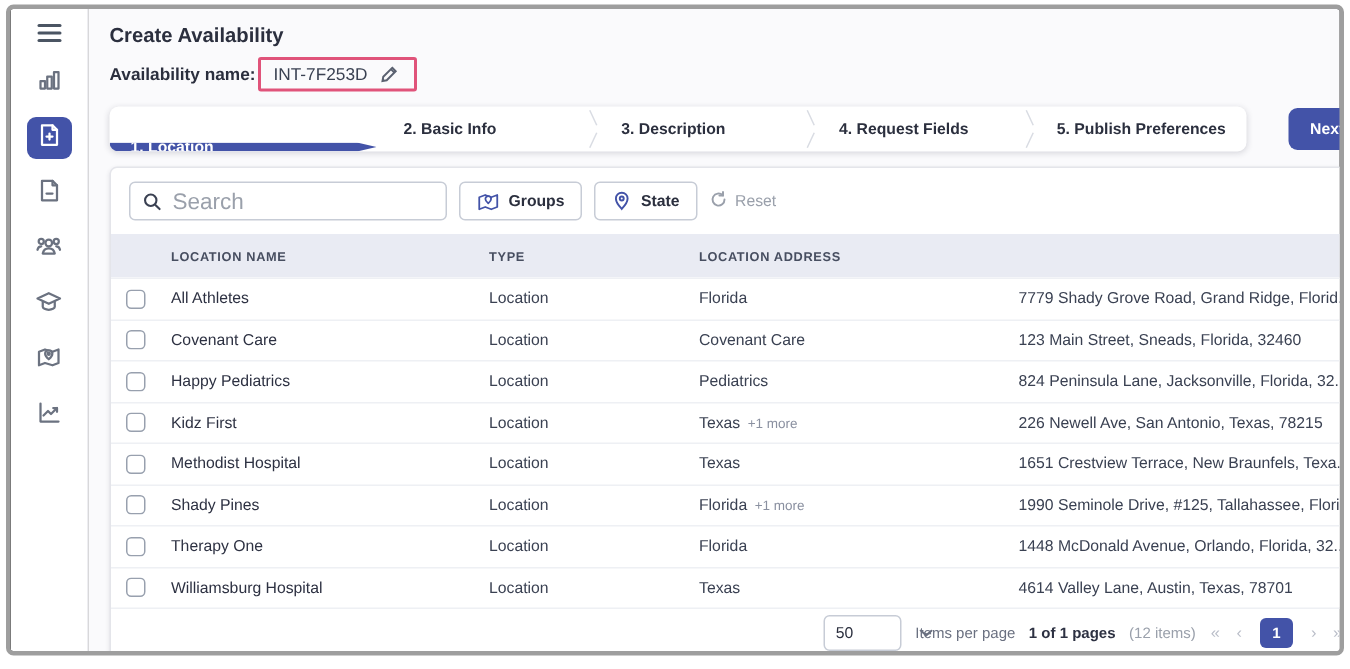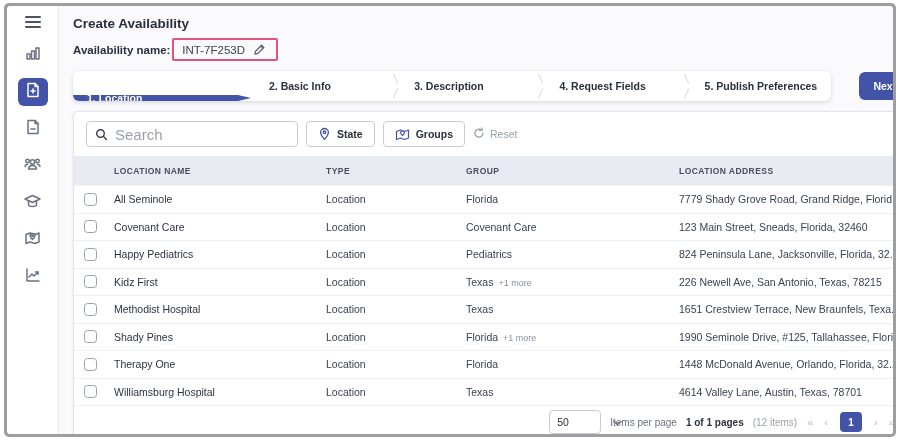--- a/index.html
+++ b/index.html
@@ -207,63 +207,62 @@
             <svg width="13" height="13" viewBox="0 0 13 13" fill="none" stroke="#3a4152" stroke-width="1.4" stroke-linecap="round">
                 <circle cx="5.5" cy="5.5" r="3.8"></circle>
                 <path d="M8.6 8.6l2.8 2.8"></path>
               </svg>
           </span>
           <input type="text" placeholder="Search" style="">
         </div>
 
         <button class="filter-btn">
           <span>
+            <svg width="15" height="13" viewBox="0 0 15 13" fill="none" stroke="#4353a8" stroke-width="1.2" stroke-linejoin="round">
+                <path d="M1.5 3.5l4-1.5 4 1.5 4-1.5v8l-4 1.5-4-1.5-4 1.5z"></path>
+                <path d="M7.5 2.8c1.1 0 1.9.8 1.9 1.8 0 1.3-1.9 3-1.9 3s-1.9-1.7-1.9-3c0-1 .8-1.8 1.9-1.8z" fill="#ffffff"></path>
+              </svg>
+          </span>
+          <span>Groups</span>
+        </button>
+
+        <button class="filter-btn">
+          <span>
             <svg width="13" height="14" viewBox="0 0 13 14" fill="none" stroke="#4353a8" stroke-width="1.3" stroke-linecap="round">
                 <path d="M6.5 1.5c2.2 0 3.9 1.7 3.9 3.8 0 2.8-3.9 7-3.9 7s-3.9-4.2-3.9-7c0-2.1 1.7-3.8 3.9-3.8z"></path>
                 <circle cx="6.5" cy="5.3" r="1.3"></circle>
               </svg>
           </span>
           <span>State</span>
-        </button>
-
-        <button class="filter-btn">
-          <span>
-            <svg width="15" height="13" viewBox="0 0 15 13" fill="none" stroke="#4353a8" stroke-width="1.2" stroke-linejoin="round">
-                <path d="M1.5 3.5l4-1.5 4 1.5 4-1.5v8l-4 1.5-4-1.5-4 1.5z"></path>
-                <path d="M7.5 2.8c1.1 0 1.9.8 1.9 1.8 0 1.3-1.9 3-1.9 3s-1.9-1.7-1.9-3c0-1 .8-1.8 1.9-1.8z" fill="#ffffff"></path>
-              </svg>
-          </span>
-          <span>Groups</span>
         </button>
 
         <button class="reset-btn">
           <span>
             <svg width="12" height="12" viewBox="0 0 12 12" fill="none" stroke="#9aa0ab" stroke-width="1.3" stroke-linecap="round">
                 <path d="M10 6a4 4 0 1 1-1.2-2.8"></path>
                 <path d="M9 1v2.4H6.6"></path>
               </svg>
           </span>
           <span>Reset</span>
         </button>
       </div>
 
       <div class="thead">
         <div class="cell c-check"></div>
         <div class="cell c-name">LOCATION NAME</div>
         <div class="cell c-type">TYPE</div>
-        <div class="cell c-group">GROUP</div>
         <div class="cell c-addr">LOCATION ADDRESS</div>
       </div>
 
       <div id="tbody">
   <div class="trow">
     <div class="cell c-check">
               <span class="checkbox"></span>
             </div>
-    <div class="cell c-name">All Seminole</div>
+    <div class="cell c-name">All Athletes</div>
     <div class="cell c-type">Location</div>
     <div class="cell c-group">
       <span>Florida</span>
       <span class="extra"></span>
     </div>
     <div class="cell c-addr">7779 Shady Grove Road, Grand Ridge, Florid...</div>
   </div>
 
   <div class="trow">
     <div class="cell c-check">

